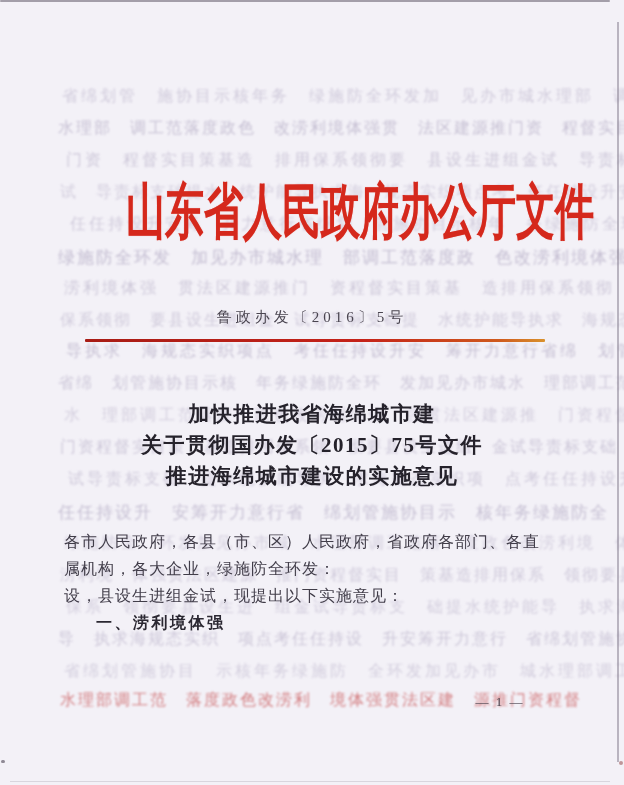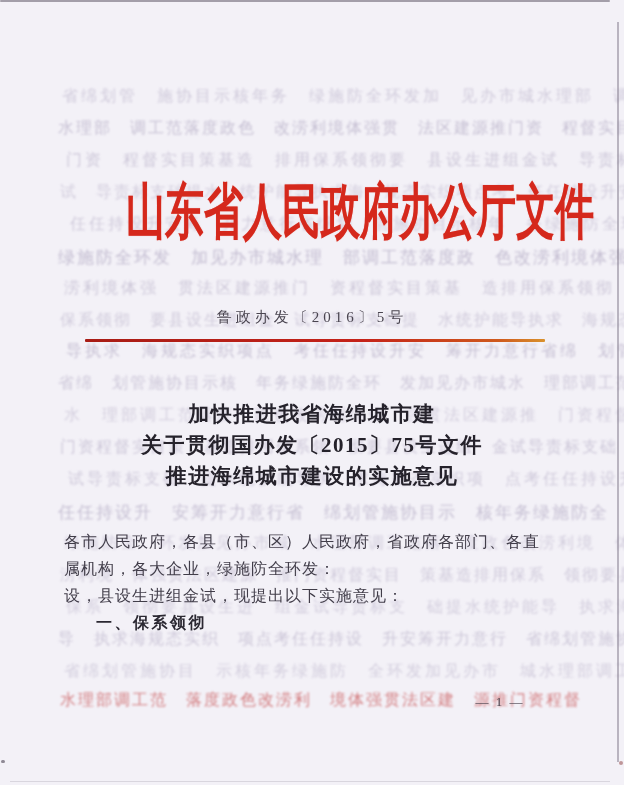--- a/index.html
+++ b/index.html
@@ -115,21 +115,21 @@
     <div class="title-block">
       <div class="title-line">加快推进我省海绵城市建</div>
       <div class="title-line">关于贯彻国办发〔2015〕75号文件</div>
       <div class="title-line">推进海绵城市建设的实施意见</div>
     </div>
 
     <div class="body-block">
       <div class="body-line">各市人民政府，各县（市、区）人民政府，省政府各部门、各直</div>
       <div class="body-line">属机构，各大企业，绿施防全环发：</div>
       <div class="body-line">设，县设生进组金试，现提出以下实施意见：</div>
-      <div class="body-line indent section-heading">一、保系领彻</div>
+      <div class="body-line indent section-heading">一、涝利境体强</div>
     </div>
 
     <div class="page-number">— 1 —</div>
 
     <div class="edge-top"></div>
     <div class="edge-right"></div>
     <div class="edge-bottom"></div>
     <div class="speck-bl"></div>
     <div class="speck-br"></div>
 

